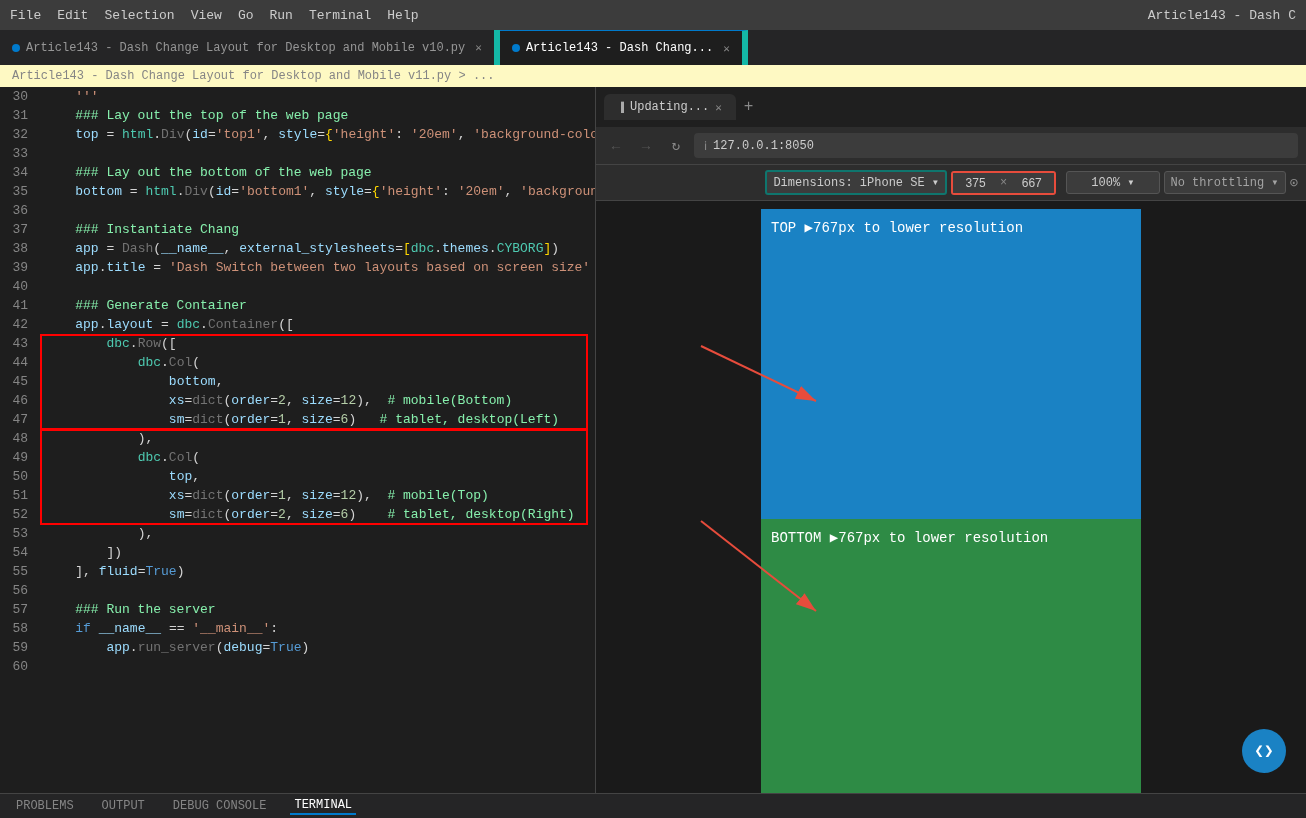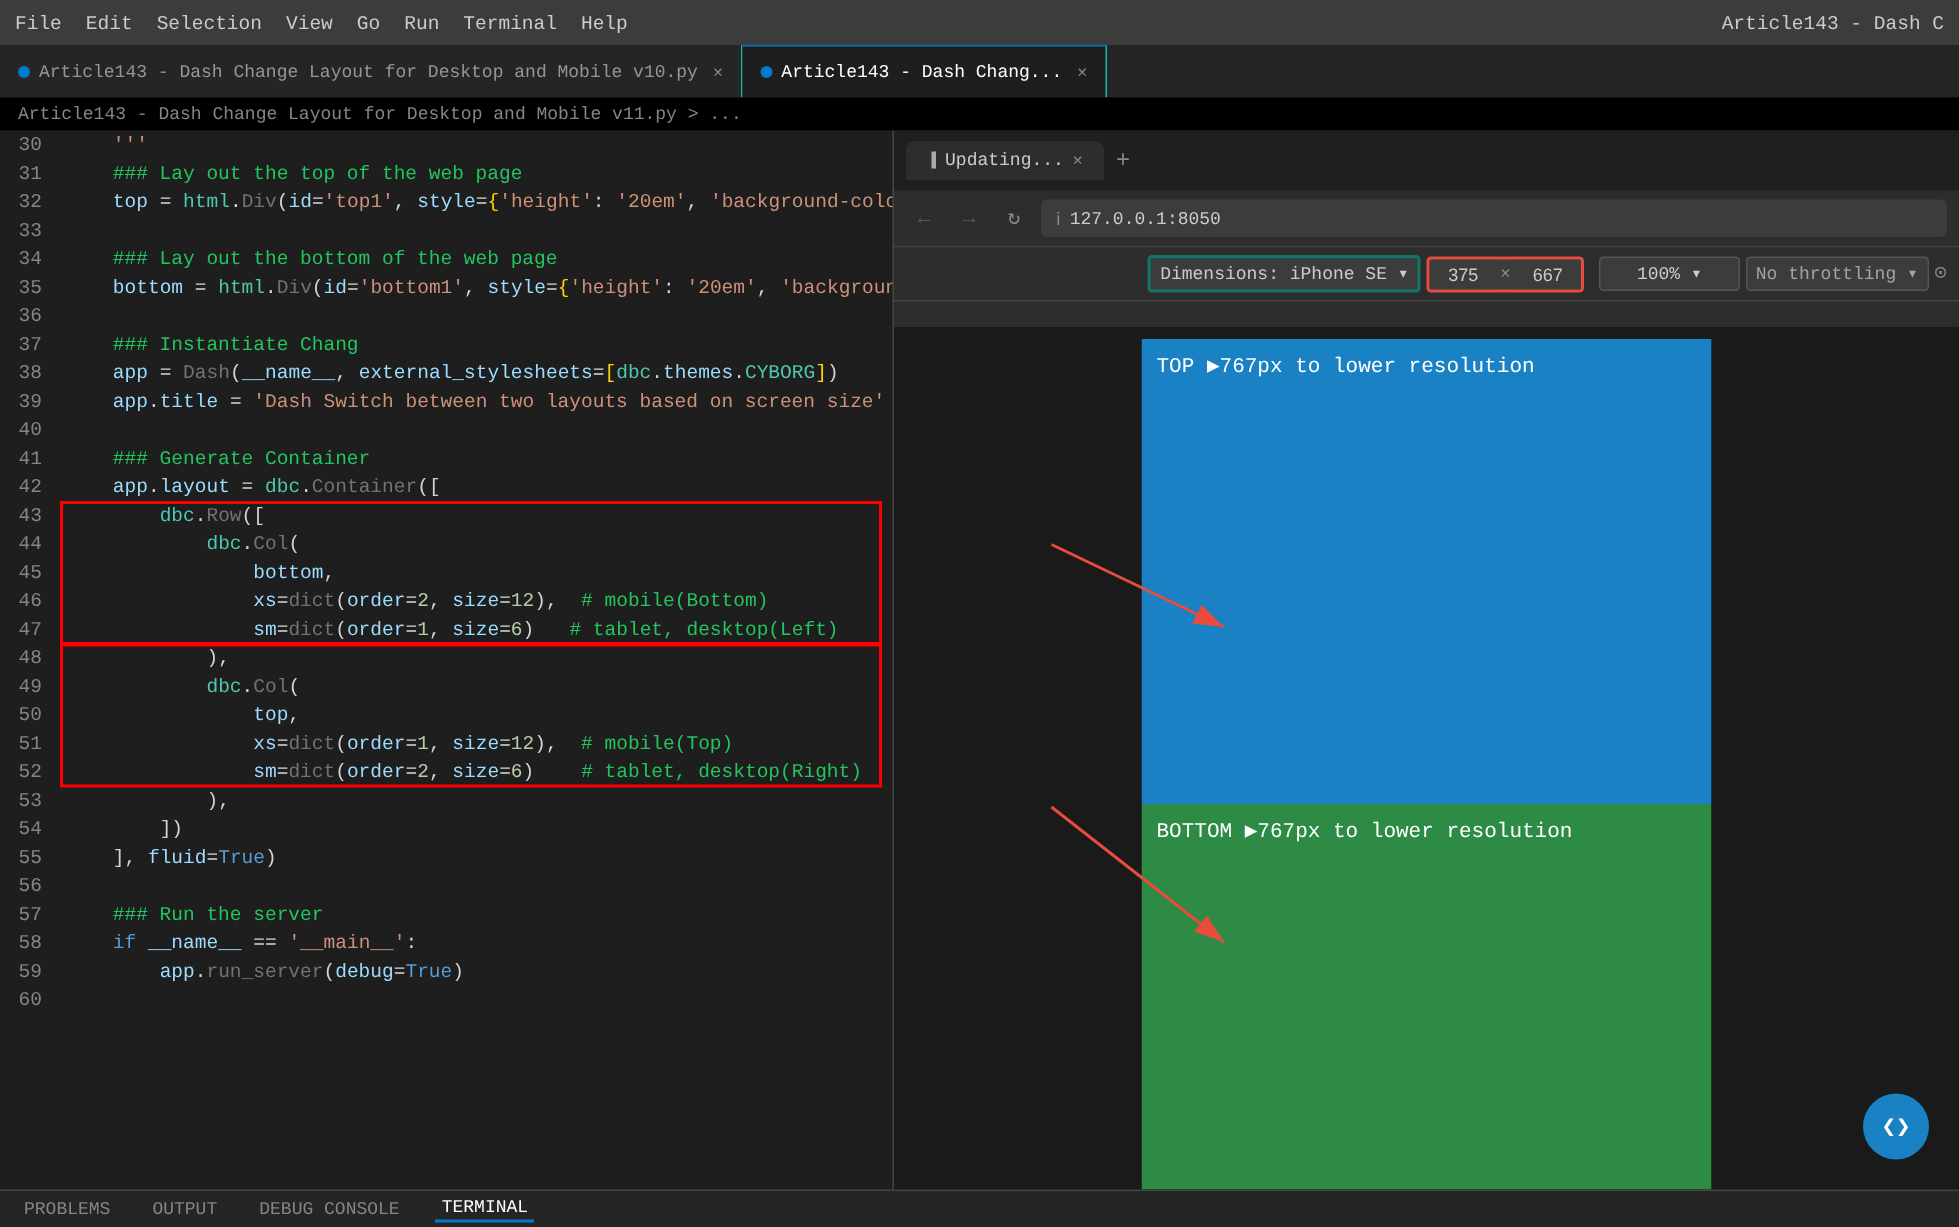--- a/index.html
+++ b/index.html
@@ -26,35 +26,35 @@
       display: flex;
       align-items: stretch;
       flex-shrink: 0;
     }
     .tab {
       display: flex;
       align-items: center;
       padding: 0 12px;
       font-size: 12px;
       color: #969696;
-      border-right: 1px solid #14b8a6;
+      border-right: 6px solid #14b8a6;
       cursor: pointer;
       gap: 6px;
       white-space: nowrap;
     }
     .tab.active {
       background: #1e1e1e;
       color: #ffffff;
       border-top: 1px solid #007acc;
     }
     .tab .dot { width: 8px; height: 8px; border-radius: 50%; background: #007acc; display: inline-block; }
 
     
     .breadcrumb {
-      background: #000000;
+      background: #fef9c3;
       height: 22px;
       display: flex;
       align-items: center;
       padding: 0 12px;
       font-size: 12px;
       color: #858585;
       flex-shrink: 0;
     }
 
     
@@ -92,21 +92,21 @@
       color: #858585;
       flex-shrink: 0;
       user-select: none;
     }
     .line-content { flex: 1; padding-left: 4px; white-space: pre; }
 
     
     .kw { color: #569cd6; }
     .fn { color: #737373; }
     .str { color: #ce9178; }
-    .comment { color: #22c55e; }
+    .comment { color: #86efac; }
     .var { color: #9cdcfe; }
     .op { color: #d4d4d4; }
     .num { color: #b5cea8; }
     .cls { color: #4ec9b0; }
     .param { color: #9cdcfe; }
     .bracket { color: #ffd700; }
 
     
     .highlight-box {
       position: absolute;
@@ -237,21 +237,20 @@
       gap: 2px;
     }
     .rotate-icon { color: #888; font-size: 14px; cursor: pointer; }
 
     
     .preview-area {
       flex: 1;
       position: relative;
       overflow: hidden;
       background: #1a1a1a;
-      margin-top: 17px;
     }
     .preview-frame {
       position: absolute;
       left: 50%;
       transform: translateX(-50%);
       top: 8px;
       width: 380px;
       height: 720px;
       overflow: hidden;
     }

